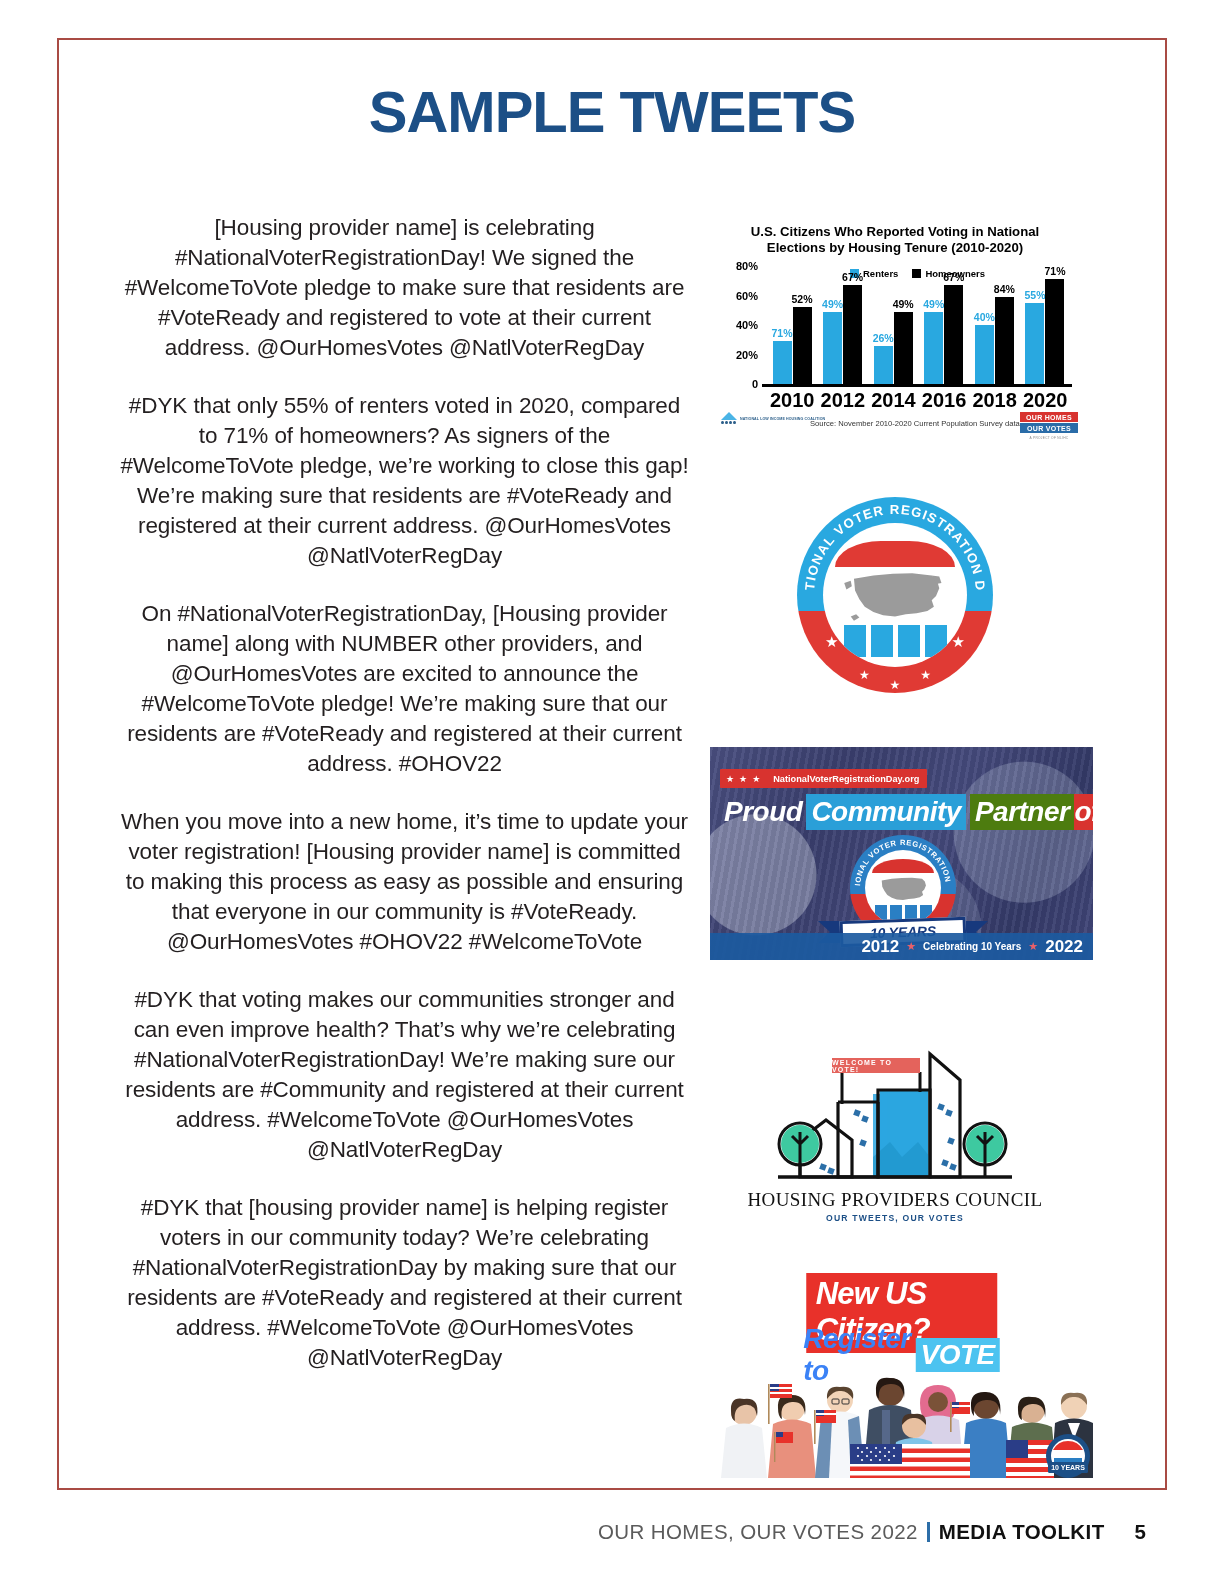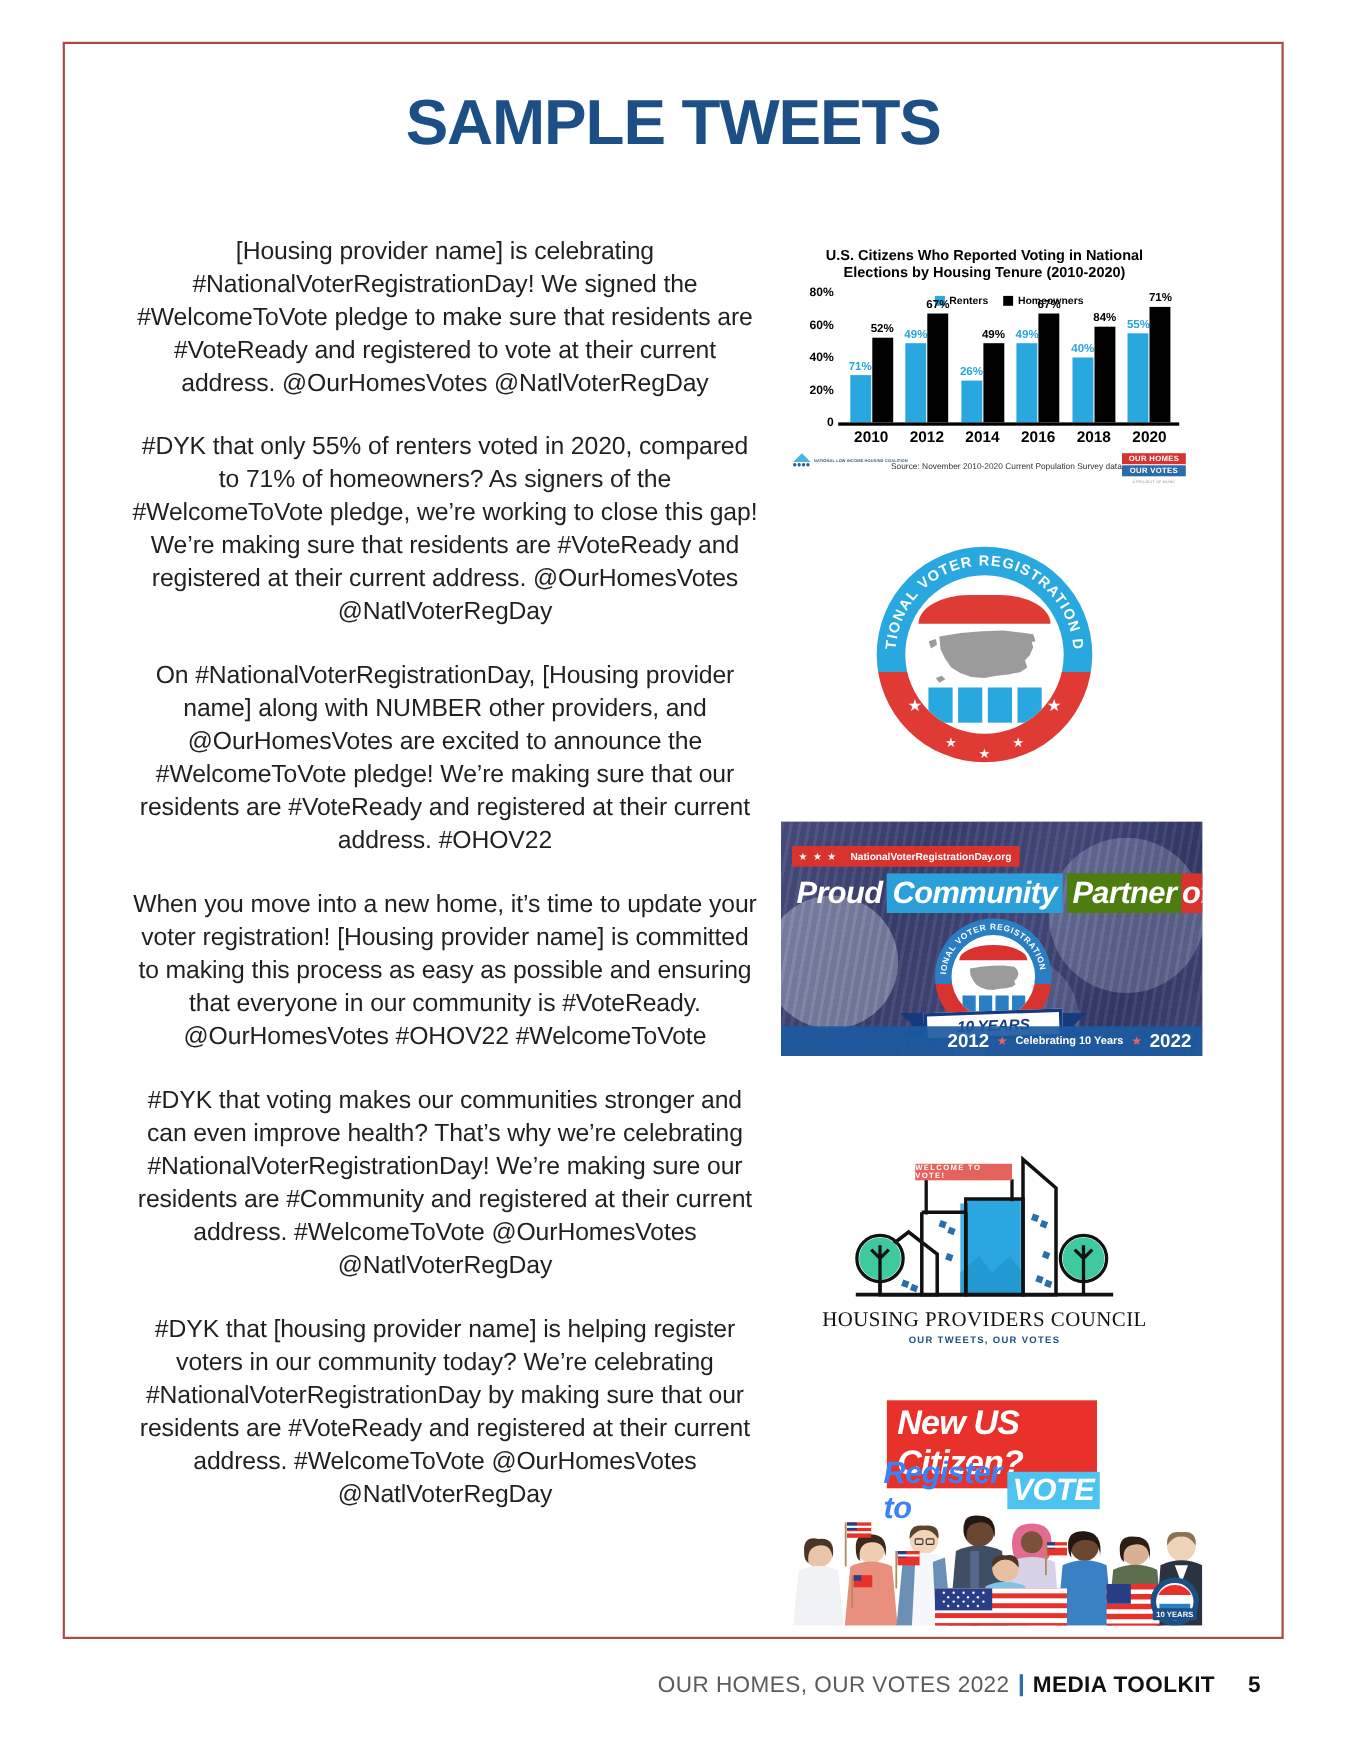--- a/index.html
+++ b/index.html
@@ -186,21 +186,21 @@
     top: 165px;
     width: 305px;
     display: flex;
     justify-content: space-between;
     padding: 0 4px;
     box-sizing: border-box;
   }
   .x-labels span {
     width: 44px;
     text-align: center;
-    font-size: 14px;
+    font-size: 20px;
     font-weight: bold;
     color: #000;
   }
   .chart-foot {
     position: absolute;
     left: 0;
     top: 188px;
     width: 370px;
     height: 22px;
   }

